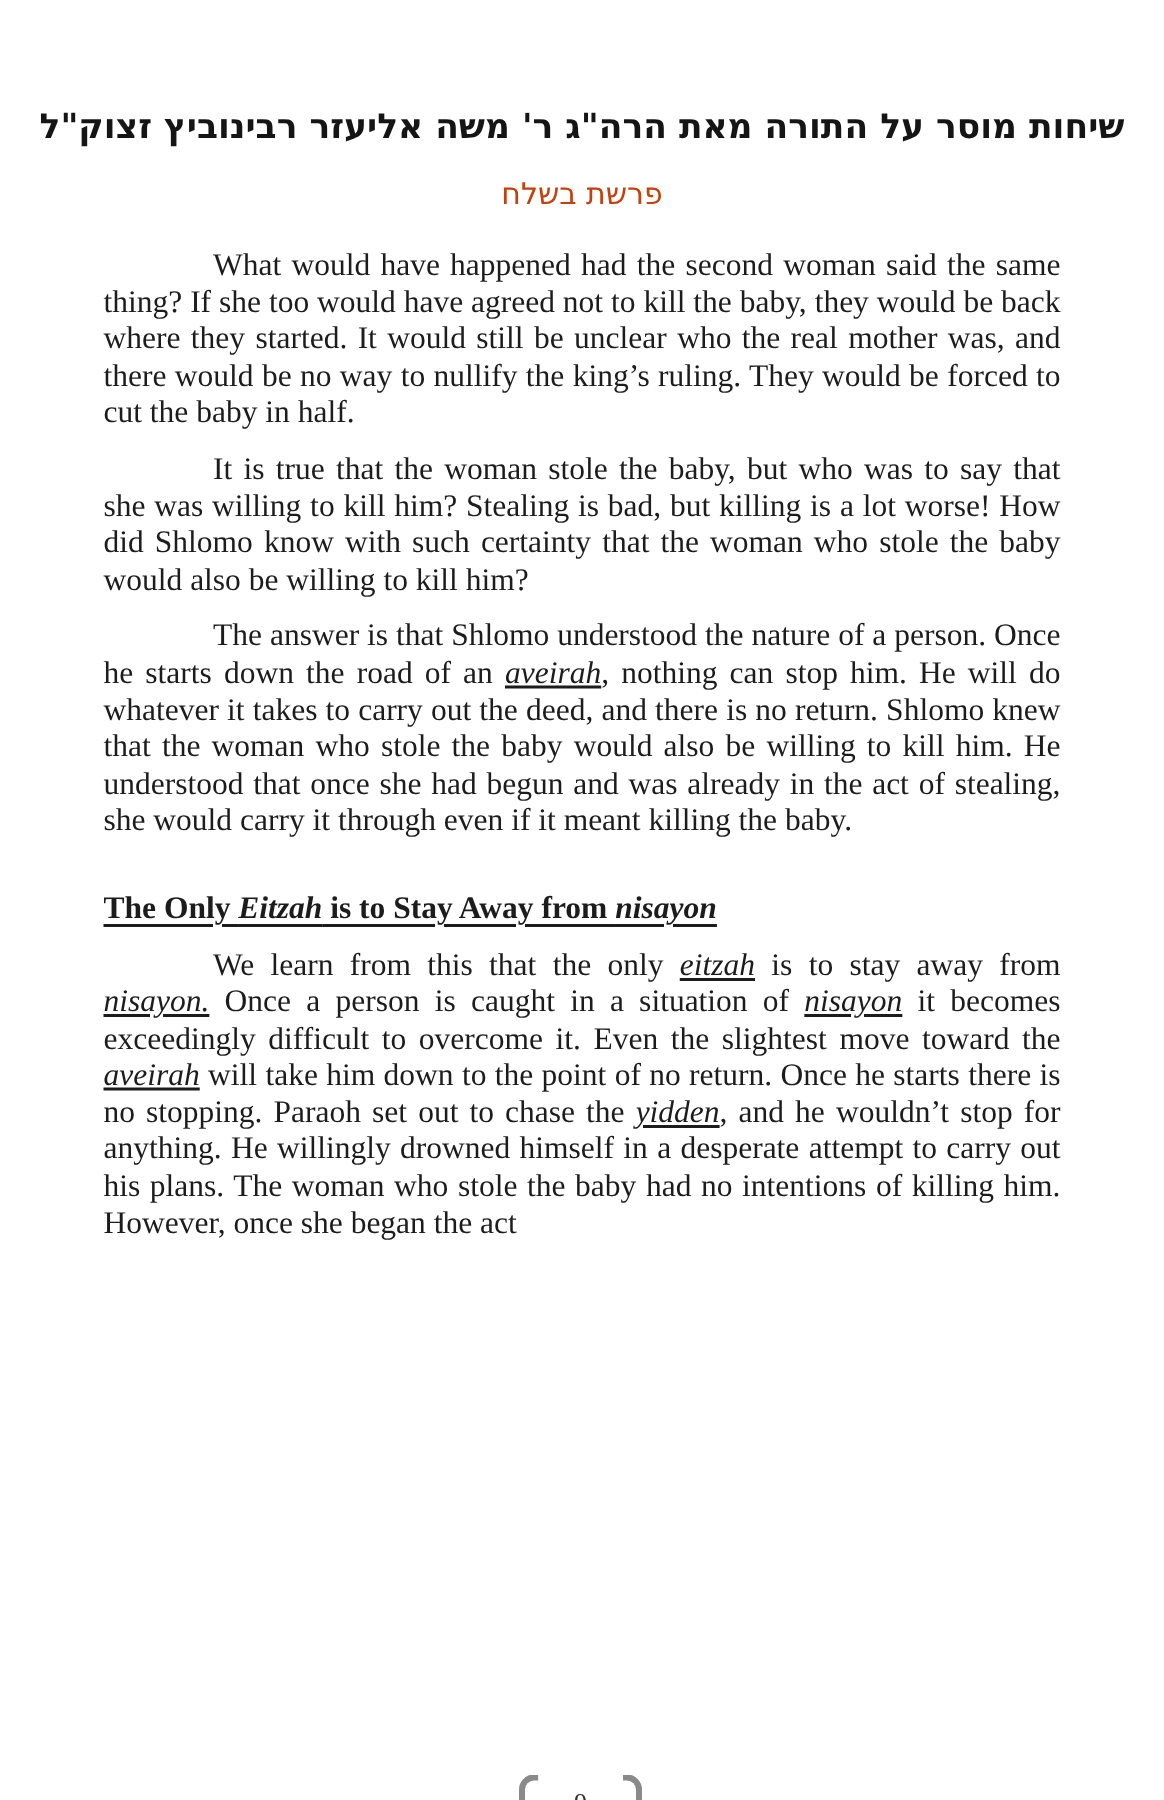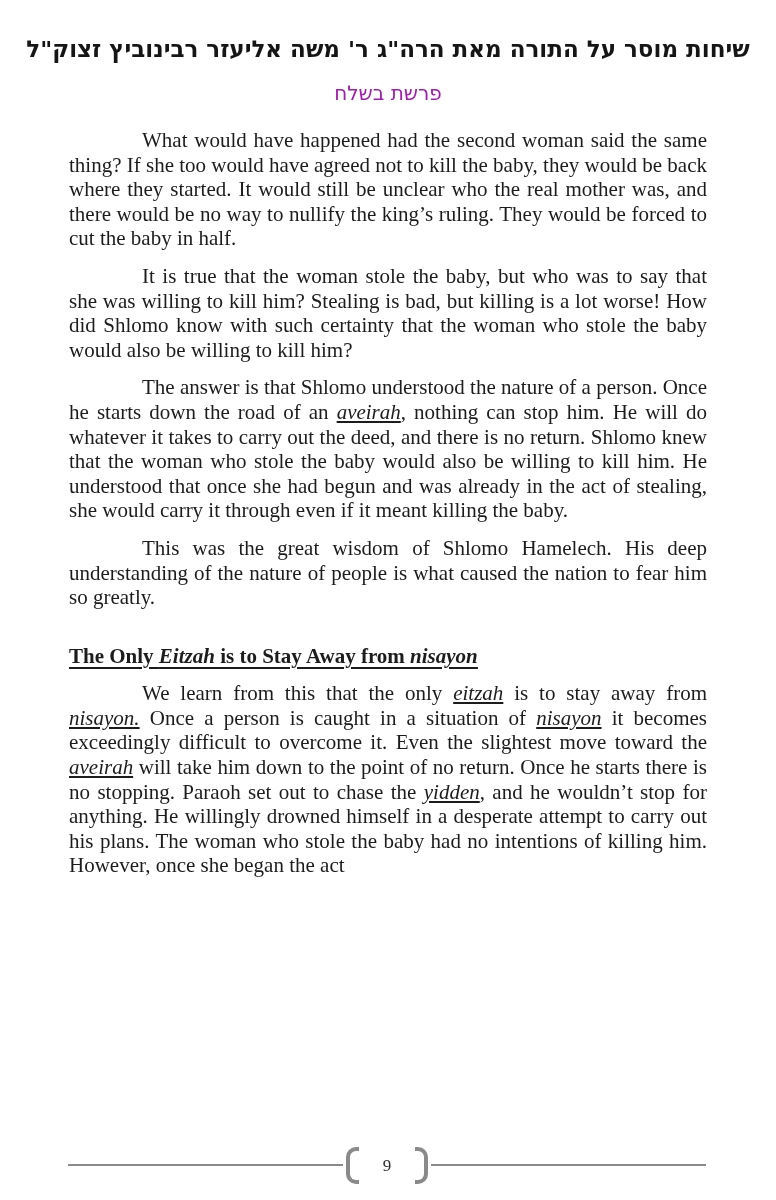--- a/index.html
+++ b/index.html
@@ -4,40 +4,40 @@
 <style>
   html, body { margin: 0; padding: 0; }
   body {
     width: 776px; height: 1200px;
     background: #ffffff;
     font-family: "Liberation Serif", serif;
     color: #1c1c1c;
     position: relative;
     overflow: hidden;
   }
-  .page { position: absolute; inset: 0; }
+  .page { position: absolute; inset: 0; margin-top: 36px; }
 
   
   .page-header { padding-top: 34px; text-align: center; }
   .heb-title {
     font-family: "DejaVu Serif", "DejaVu Sans", serif;
     font-weight: 700;
     font-size: 23px;
     line-height: 30px;
     direction: rtl;
     color: #151515;
   }
   .heb-parsha {
     font-family: "DejaVu Serif", "DejaVu Sans", serif;
     font-weight: 400;
     font-size: 20px;
     line-height: 26px;
     margin-top: 16px;
     direction: rtl;
-    color: #a21caf;
+    color: #c2410c;
   }
 
   
   .content {
     margin: 22px 69px 0 69px;
     font-size: 21px;
     line-height: 24.6px;
     text-align: justify;
     text-justify: inter-word;
   }
@@ -104,21 +104,20 @@
   <main class="content">
 
 
 
     <p><span>What would have happened had the second woman said the same thing? If she too would have agreed not to kill the baby, they would be back where they started. It would still be unclear who the real mother was, and there would be no way to nullify the king’s ruling. They would be forced to cut the baby in half.</span></p>
 
     <p><span>It is true that the woman stole the baby, but who was to say that she was willing to kill him? Stealing is bad, but killing is a lot worse! How did Shlomo know with such certainty that the woman who stole the baby would also be willing to kill him?</span></p>
 
     <p><span>The answer is that Shlomo understood the nature of a person. Once he starts down the road of an </span><span class="it">aveirah</span><span>, nothing can stop him. He will do whatever it takes to carry out the deed, and there is no return. Shlomo knew that the woman who stole the baby would also be willing to kill him. He understood that once she had begun and was already in the act of stealing, she would carry it through even if it meant killing the baby.</span></p>
 
-    <p><span>This was the great wisdom of Shlomo Hamelech. His deep understanding of the nature of people is what caused the nation to fear him so greatly.</span></p>
 
     <h2 class="section-heading"><span>The Only </span><span class="it">Eitzah</span><span> is to Stay Away from </span><span class="it">nisayon</span></h2>
 
     <p><span>We learn from this that the only </span><span class="it">eitzah</span><span> is to stay away from </span><span class="it">nisayon.</span><span> Once a person is caught in a situation of </span><span class="it">nisayon</span><span> it becomes exceedingly difficult to overcome it. Even the slightest move toward the </span><span class="it">aveirah</span><span> will take him down to the point of no return. Once he starts there is no stopping. Paraoh set out to chase the </span><span class="it">yidden</span><span>, and he wouldn’t stop for anything. He willingly drowned himself in a desperate attempt to carry out his plans. The woman who stole the baby had no intentions of killing him. However, once she began the act</span></p>
 
   </main>
 
   <footer class="page-footer">
     <div class="rule"></div>
     <div class="bracket bracket-left"></div>

